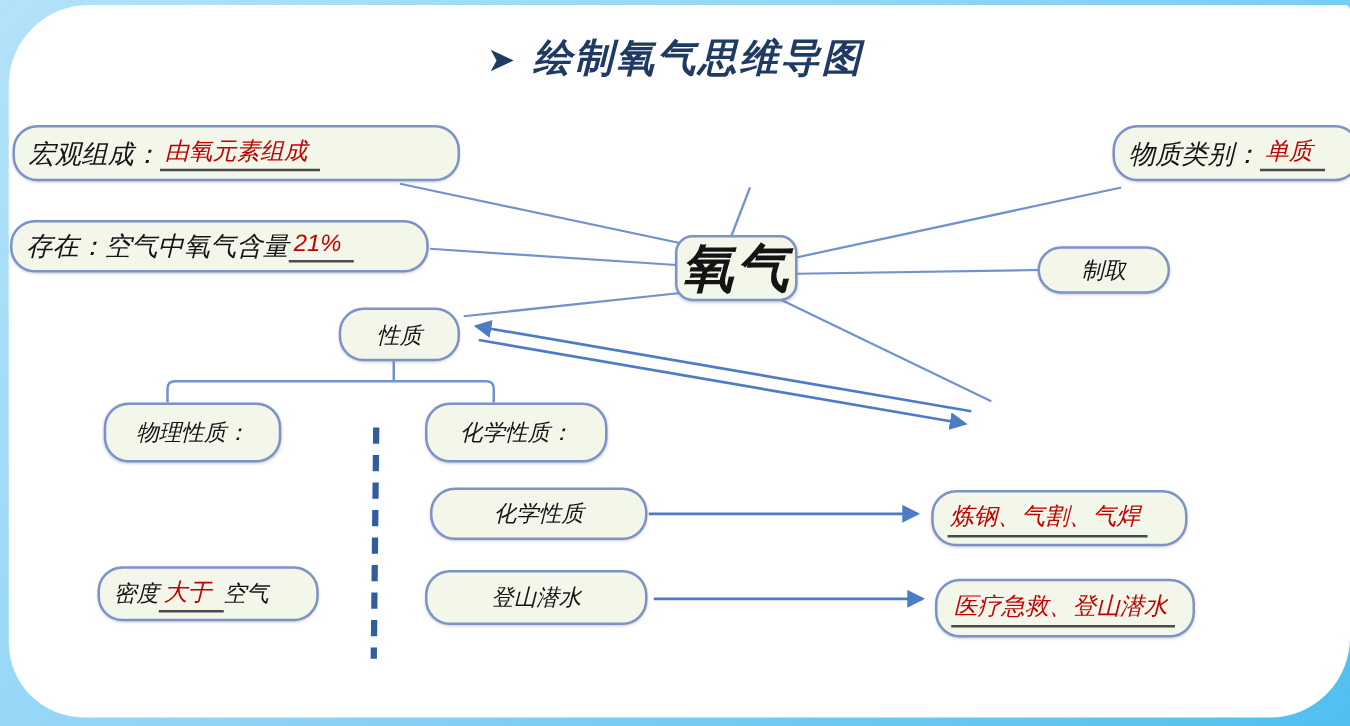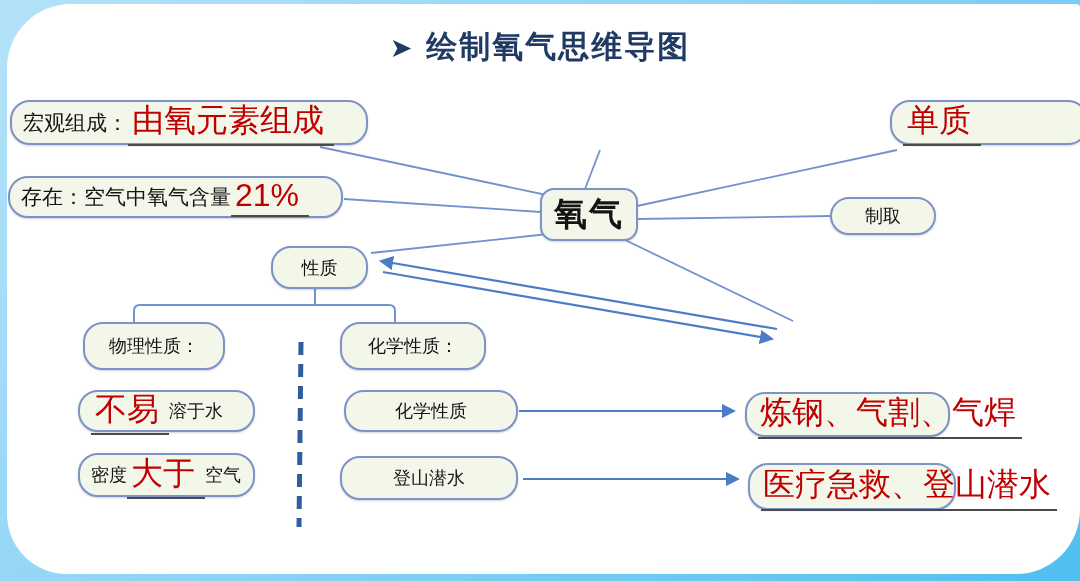--- a/index.html
+++ b/index.html
@@ -1,41 +1,41 @@
 <!DOCTYPE html>
 <html><head>
 <meta charset="utf-8">
 <style>
   html,body{margin:0;padding:0;}
   body{
     width:1080px;height:581px;overflow:hidden;
     font-family:"Liberation Sans","DejaVu Sans",sans-serif;
     background:linear-gradient(135deg,#b4e2f9 0%,#8fd4f5 45%,#4fc0f0 100%);
   }
-  #canvas{position:relative;width:1080px;height:563px;}
+  #canvas{position:relative;width:1080px;height:563px;font-style:italic;}
   #panel{
     position:absolute;left:7px;top:4px;width:1073px;height:570px;
     background:#ffffff;border-radius:64px 4px 64px 60px;
   }
   #wires{position:absolute;left:0;top:0;z-index:1;}
   #title{
     position:absolute;left:0;top:26px;width:1080px;text-align:center;z-index:2;
     color:#1f3a63;font-size:31px;font-weight:bold;letter-spacing:2px;
   }
   #title .arrow{font-size:27px;letter-spacing:0;margin-right:14px;}
   .box{
     position:absolute;z-index:2;display:flex;align-items:center;justify-content:center;
     background:#f3f7ea;border:2px solid #7d93c6;border-radius:20px;
     white-space:nowrap;font-size:21px;color:#141414;box-sizing:border-box;
     box-shadow:0 1px 2px rgba(60,80,120,0.25);
   }
   .left{justify-content:flex-start;padding-left:11px;}
-  .red{color:#c00000;font-size:32px;}
+  .red{color:#c00000;font-size:19px;}
   .u{border-bottom:2px solid #4a4a4a;padding:0 10px 1px 4px;}
-  .center-node{font-size:33px;font-weight:bold;border-radius:14px;letter-spacing:2px;}
+  .center-node{font-size:42px;font-weight:bold;border-radius:14px;letter-spacing:2px;}
   .fs22{font-size:18px;}
   .redbox{font-size:23px;}
   .redbox .u{padding:0 6px 2px 2px;text-align:right;}
 </style>
 </head>
 <body>
 
 <div id="canvas">
   <div id="panel"></div>
 
@@ -69,20 +69,21 @@
     <span class="arrow">➤</span><span>绘制氧气思维导图</span>
   </div>
 
   <div class="box left" style="left:10px;top:100px;width:358px;height:45px">
     <span>宏观组成：</span>
       <span class="red u">由氧元素组成</span>
   </div>
 
 
   <div class="box left" style="left:890px;top:100px;width:198px;height:45px">
+    <span>物质类别：</span>
       <span class="red u">单质</span>
   </div>
 
   <div class="box left" style="left:8px;top:176px;width:335px;height:42px">
     <span>存在：空气中氧气含量</span>
       <span class="red u">21%</span>
   </div>
 
   <div class="box center-node" style="left:540px;top:188px;width:98px;height:53px">
     <span>氧气</span>
@@ -98,24 +99,20 @@
 
 
   <div class="box fs22" style="left:83px;top:322px;width:142px;height:48px">
     <span>物理性质：</span>
   </div>
 
   <div class="box fs22" style="left:340px;top:322px;width:146px;height:48px">
     <span>化学性质：</span>
   </div>
 
-  <div class="box left" style="left:78px;top:390px;width:177px;height:42px">
-    <span class="red u">不易</span>
-      <span class="fs22">溶于水</span>
-  </div>
 
   <div class="box left" style="left:78px;top:453px;width:177px;height:44px">
     <span class="fs22">密度</span>
       <span class="red u">大于</span>
       <span class="fs22">空气</span>
   </div>
 
   <div class="box fs22" style="left:344px;top:390px;width:174px;height:42px">
     <span>化学性质</span>
   </div>

